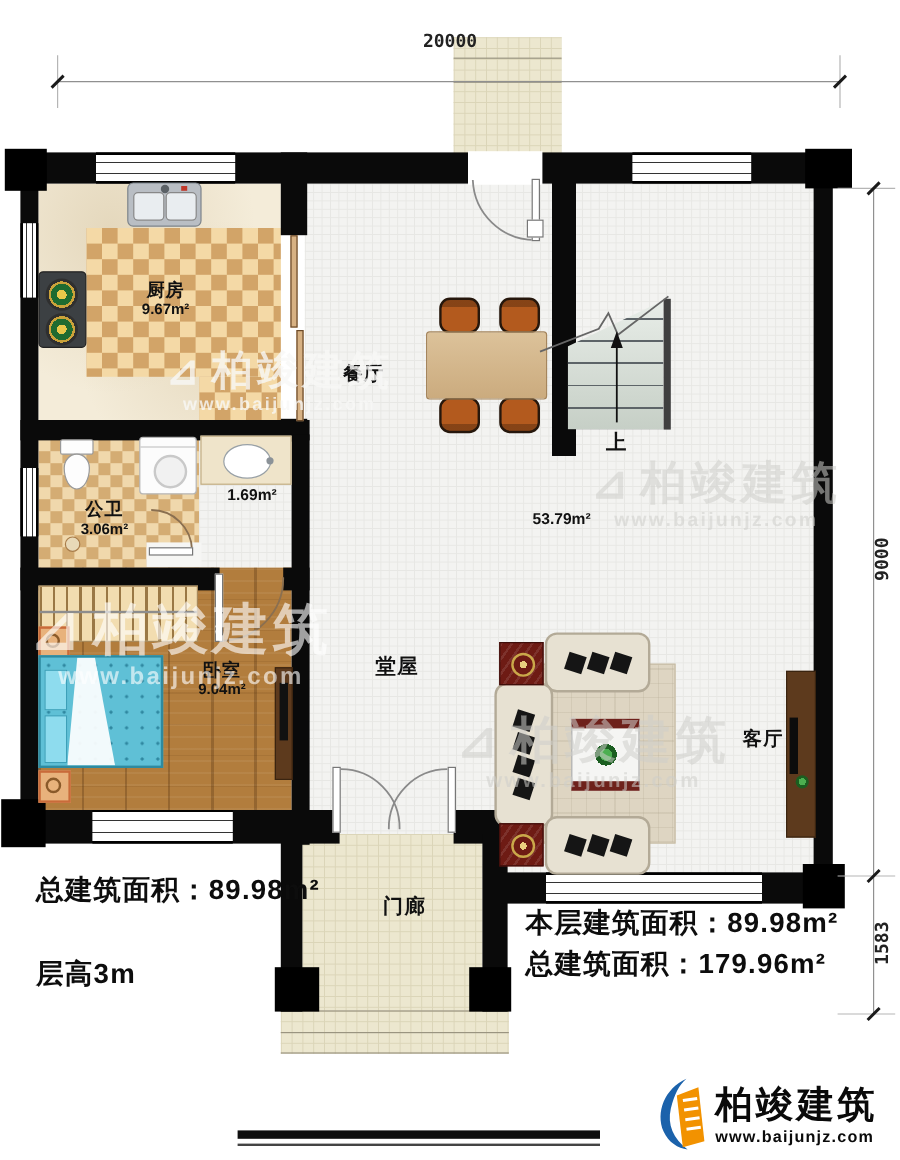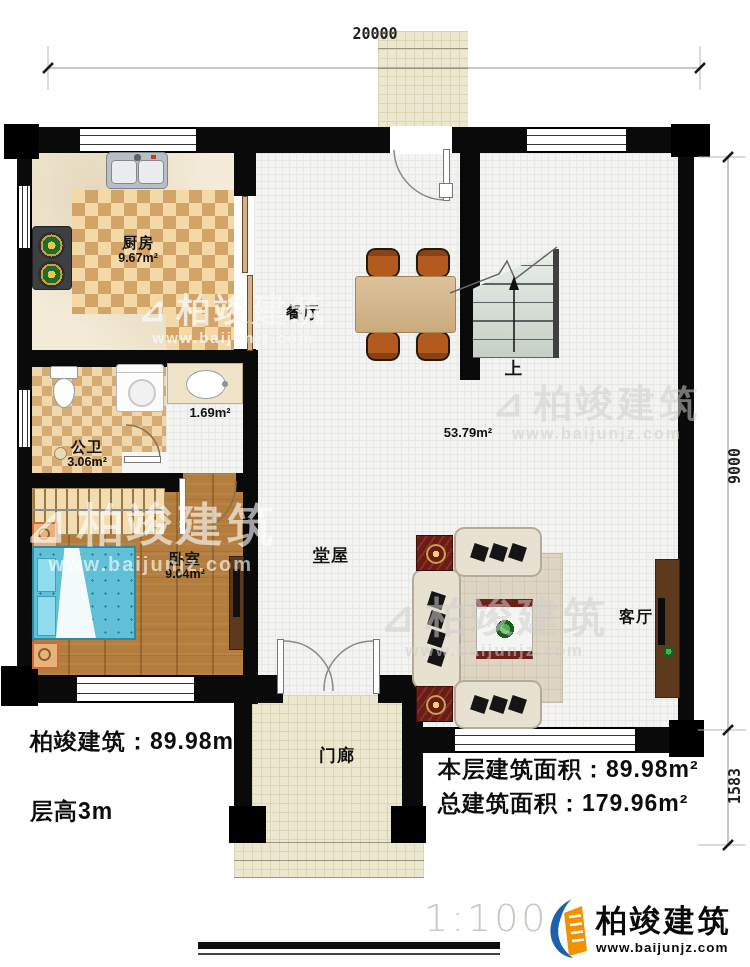--- a/index.html
+++ b/index.html
@@ -220,21 +220,21 @@
     <line x1="723" y1="850" x2="733" y2="840" stroke="#1a1a1a" stroke-width="2.5"></line>
   </svg>
 
   <div class="room-label" style="left:100px;top:232px;width:76px;height:36px;">
     <span class="room-name" style="font-size:15px;">厨房</span>
     <span class="room-area">9.67m²</span>
   </div>
   <div class="room-label" style="left:270px;top:302px;width:66px;height:22px;justify-content:center;">
     <span class="room-name">餐厅</span>
   </div>
-  <div class="room-label" style="left:58px;top:436px;width:58px;height:36px;">
+  <div class="room-label" style="left:58px;top:412px;width:58px;height:36px;justify-content:flex-end;">
     <span class="room-name" style="font-size:15px;">公卫</span>
     <span class="room-area">3.06m²</span>
   </div>
   <div class="room-label" style="left:178px;top:404px;width:64px;height:18px;">
     <span class="room-area" style="font-size:13px;">1.69m²</span>
   </div>
   <div class="room-label" style="left:298px;top:544px;width:66px;height:24px;">
     <span class="room-name" style="font-size:17px;">堂屋</span>
   </div>
   <div class="room-label" style="left:432px;top:424px;width:72px;height:18px;">
@@ -280,26 +280,25 @@
     <div class="wm-url" style="font-size:20px;">www.baijunjz.com</div>
   </div>
   <div class="wm wm-gray" style="left:380px;top:596px;">
     <div class="wm-name" style="font-size:42px;">
       <span class="wm-glyph" style="font-size:42px;">⊿</span>
       <span>柏竣建筑</span>
     </div>
     <div class="wm-url" style="font-size:17px;">www.baijunjz.com</div>
   </div>
 
-  <div class="anno" style="left:30px;top:726px;">柏竣建筑：89.98m²</div>
+  <div class="anno" style="left:30px;top:726px;">总建筑面积：89.98m²</div>
   <div class="anno" style="left:30px;top:796px;">层高3m</div>
   <div class="anno" style="left:438px;top:754px;">本层建筑面积：89.98m²</div>
   <div class="anno" style="left:438px;top:788px;">总建筑面积：179.96m²</div>
 
-  <div class="title-scale" style="left:424px;top:896px;">1:100</div>
   <div class="rule" style="left:198px;top:942px;width:302px;height:7px;"></div>
   <div class="rule" style="left:198px;top:953px;width:302px;height:2px;background:#444;"></div>
 
   <svg class="abs" style="left:544px;top:895px;z-index:60;" width="48" height="64" viewBox="0 0 48 64">
     <path d="M28 4 C10 12 2 32 9 48 C13 57 21 62 29 63 C17 54 12 42 15 29 C18 17 22 9 28 4 Z" fill="#1b62ab"></path>
     <path d="M20 18 L38 11 L43 56 L25 61 Z" fill="#f29200"></path>
     <rect x="25" y="20" width="12" height="2.5" fill="#fff" transform="rotate(-8 31 21)"></rect>
     <rect x="26" y="28" width="12" height="2.5" fill="#fff" transform="rotate(-8 32 29)"></rect>
     <rect x="27" y="36" width="12" height="2.5" fill="#fff" transform="rotate(-8 33 37)"></rect>
     <rect x="28" y="44" width="12" height="2.5" fill="#fff" transform="rotate(-8 34 45)"></rect>

